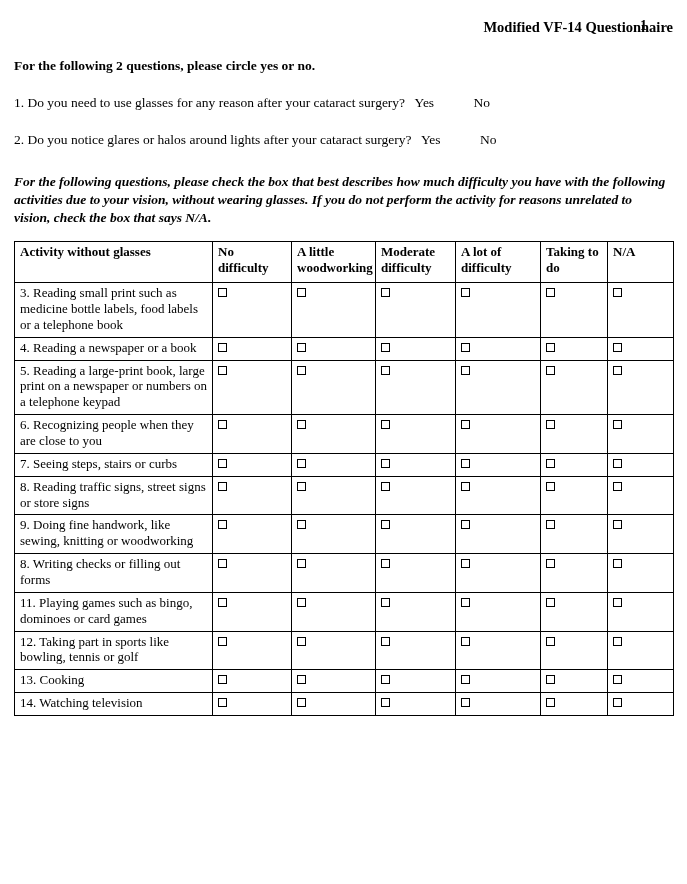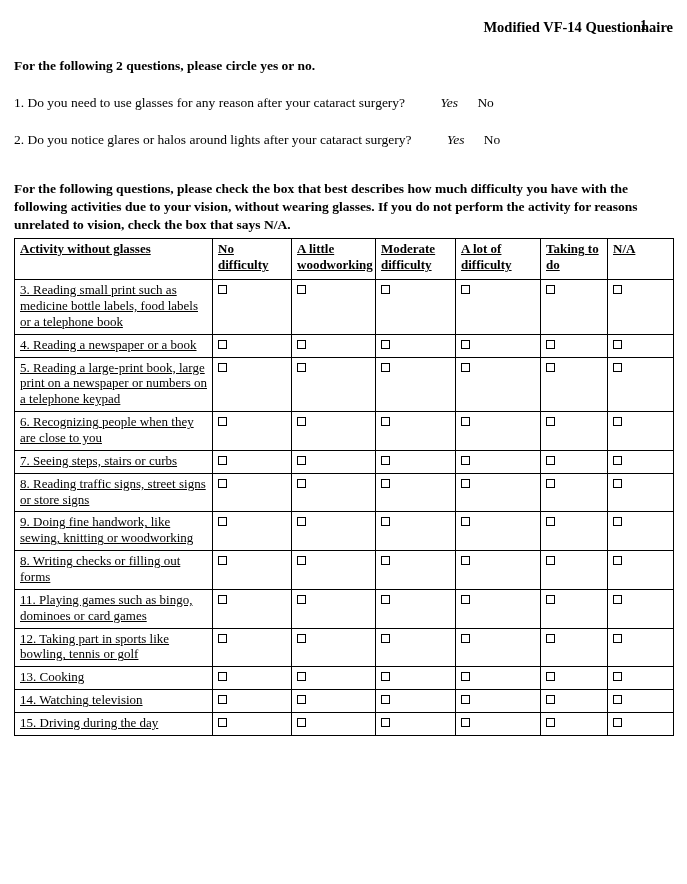--- a/index.html
+++ b/index.html
@@ -14,34 +14,33 @@
   .page { padding: 16px 14px 0 14px; }
 
   .doc-header { position: relative; text-align: right; margin-top: 2px; }
   .doc-title { font-weight: bold; font-size: 14.5px; }
   .page-number { position: absolute; right: 26px; top: 0; font-weight: bold; font-size: 14px; }
 
   .instruction-bold { font-weight: bold; font-size: 13.5px; margin-top: 22px; }
 
   .question-line { font-size: 13.5px; margin-top: 21px; }
   .yn-option { display: inline-block; }
-  .yes-opt { margin-left: 32px; font-style: italic; }
-  .no-opt { margin-left: 16px; }
+  .yes-opt { margin-left: 6px; }
+  .no-opt { margin-left: 36px; }
 
   .check-instruction {
     font-weight: bold; font-size: 13.5px; line-height: 1.32;
-    margin-top: 32px; width: 655px;
+    margin-top: 25px; width: 655px; font-style: italic;
   }
 
   table.activity-table {
     border-collapse: collapse;
     table-layout: fixed;
     width: 659px;
-    margin-top: 5px;
-    text-decoration: underline;
+    margin-top: 15px;
   }
   .activity-table th, .activity-table td {
     border: 1px solid #000;
     vertical-align: top;
     font-size: 13px;
     line-height: 1.22;
     padding: 2px 4px 4px 5px;
     text-align: left;
   }
   .activity-table th { font-weight: bold; padding-bottom: 6px; }
@@ -203,25 +202,16 @@
         </tr>
         <tr>
           <td>14. Watching television</td>
           <td class="check-cell"><span class="checkbox"></span></td>
           <td class="check-cell"><span class="checkbox"></span></td>
           <td class="check-cell"><span class="checkbox"></span></td>
           <td class="check-cell"><span class="checkbox"></span></td>
           <td class="check-cell"><span class="checkbox"></span></td>
           <td class="check-cell"><span class="checkbox"></span></td>
         </tr>
-        <tr>
-          <td>15. Driving during the day</td>
-          <td class="check-cell"><span class="checkbox"></span></td>
-          <td class="check-cell"><span class="checkbox"></span></td>
-          <td class="check-cell"><span class="checkbox"></span></td>
-          <td class="check-cell"><span class="checkbox"></span></td>
-          <td class="check-cell"><span class="checkbox"></span></td>
-          <td class="check-cell"><span class="checkbox"></span></td>
-        </tr>
       </tbody>
   </table>
 
 </div>
 
 </body></html>

